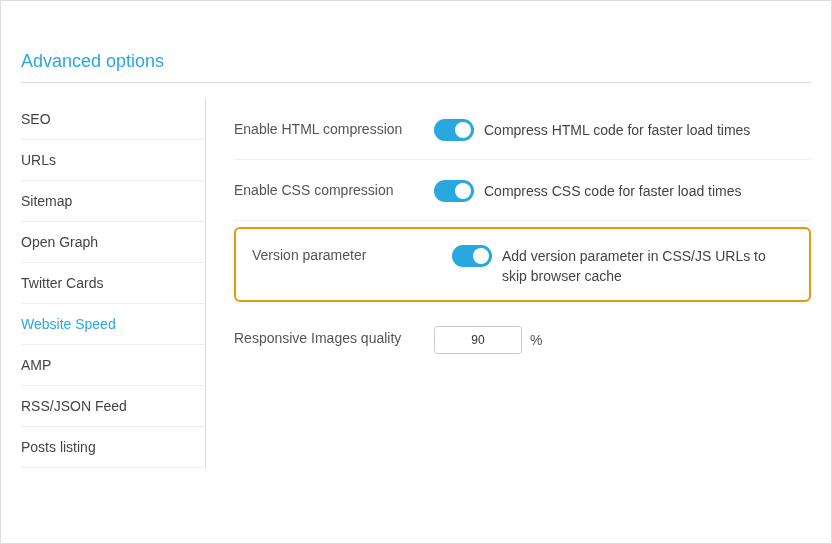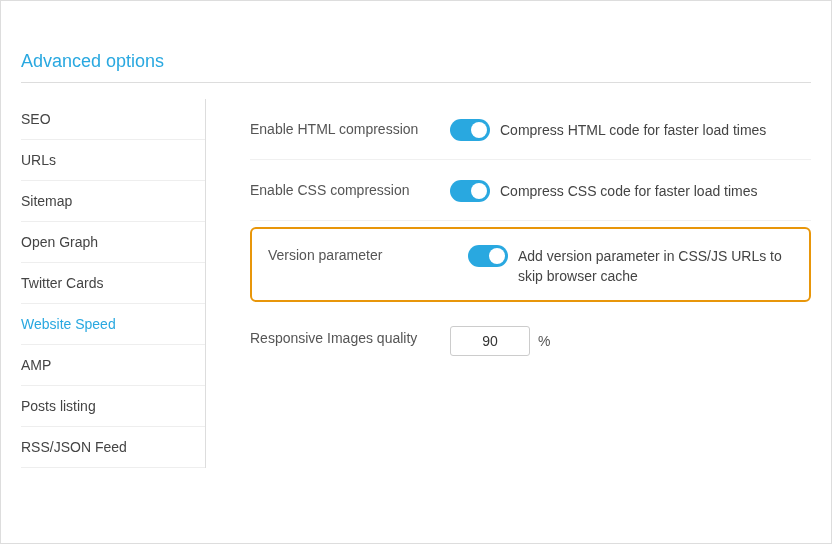--- a/index.html
+++ b/index.html
@@ -20,21 +20,21 @@
       color: #29a8e0;
       font-size: 18px;
       font-weight: 400;
       margin-bottom: 16px;
       padding-bottom: 10px;
       border-bottom: 1px solid #ddd;
       margin-top: 34px;
     }
     .main-layout {
       display: flex;
-      gap: 16px;
+      gap: 0;
     }
     
     .sidebar {
       width: 185px;
       flex-shrink: 0;
       border-right: 1px solid #ddd;
       padding-right: 0;
     }
     .sidebar-item {
       padding: 12px 8px 12px 0;
@@ -139,25 +139,25 @@
       line-height: 1.4;
       max-width: 420px;
     }
     
     .quality-input-wrap {
       display: flex;
       align-items: center;
       gap: 8px;
     }
     .quality-input {
-      width: 80px;
+      width: 88px;
       padding: 6px 10px;
       border: 1px solid #ccc;
       border-radius: 3px;
-      font-size: 14px;
+      font-size: 12px;
       text-align: center;
       color: #333;
     }
     .quality-unit {
       color: #555;
       font-size: 14px;
     }
   </style>
 </head>
 <body>
@@ -183,24 +183,24 @@
       <div class="sidebar-item">
         <span>Twitter Cards</span>
       </div>
       <div class="sidebar-item active">
         <span>Website Speed</span>
       </div>
       <div class="sidebar-item">
         <span>AMP</span>
       </div>
       <div class="sidebar-item">
+        <span>RSS/JSON Feed</span>
+      </div>
+      <div class="sidebar-item">
         <span>Posts listing</span>
-      </div>
-      <div class="sidebar-item">
-        <span>RSS/JSON Feed</span>
       </div>
     </div>
 
     <div class="content">
 
       <div class="settings-row">
         <div class="row-label">Enable HTML compression</div>
         <div class="row-control">
           <label class="toggle-switch">
             <input type="checkbox" checked="" style="">

